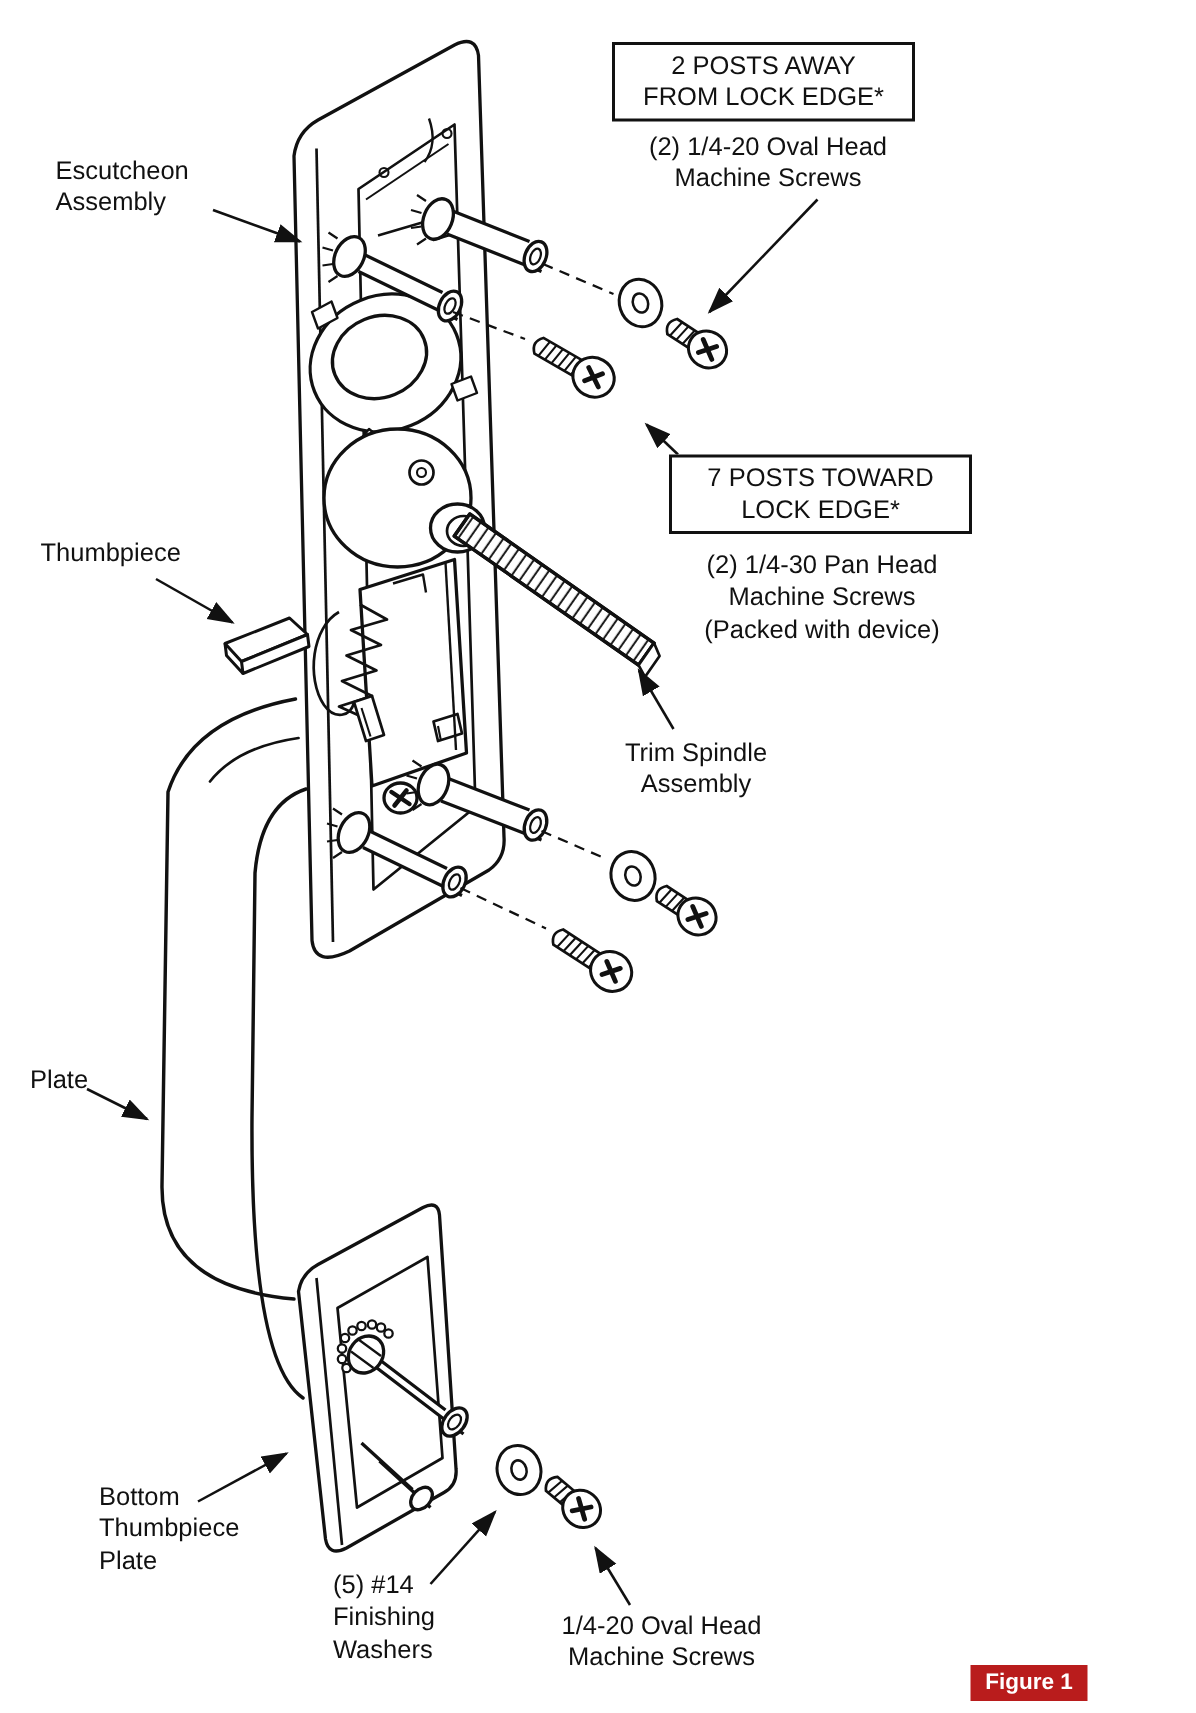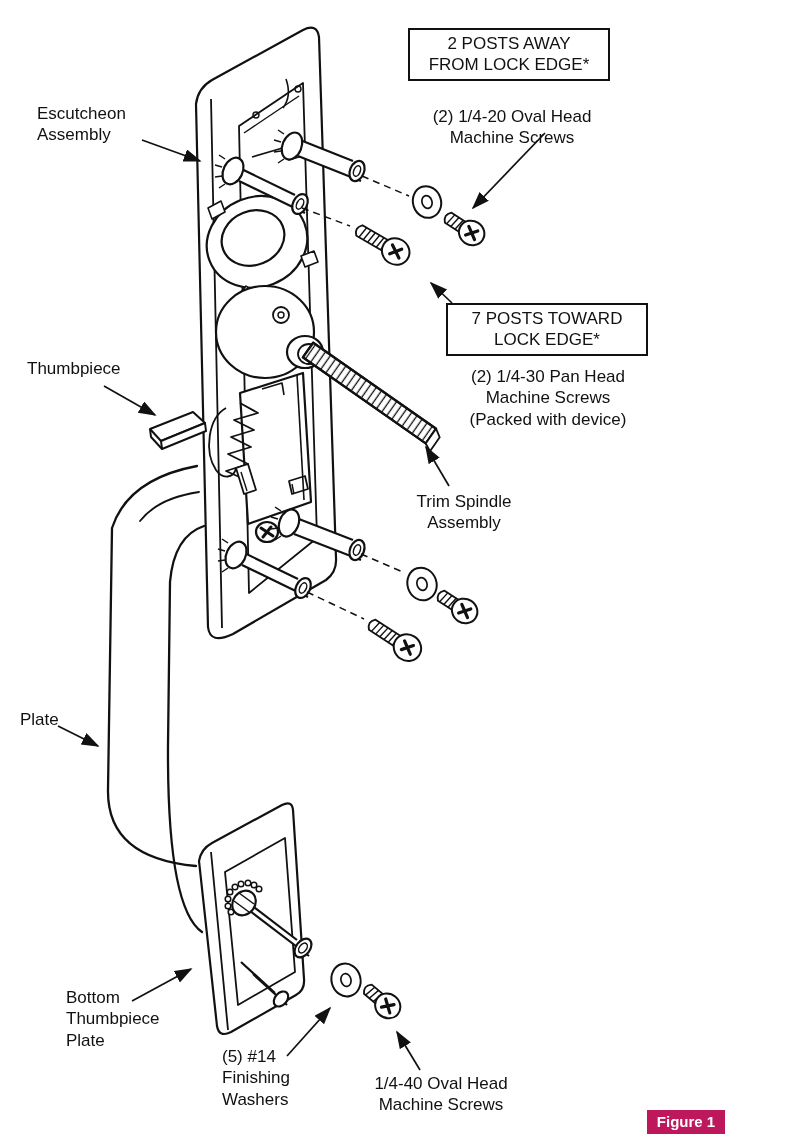--- a/index.html
+++ b/index.html
@@ -11,21 +11,21 @@
   .lbl{
     position:absolute;font-size:17px;line-height:1.25;color:#111;
     white-space:pre-line;
   }
   .center{text-align:center;}
   .boxed{
     border:2px solid #111;background:#fff;text-align:center;
     padding:3px 8px;font-size:17px;
   }
   .badge{
-    position:absolute;background:#be185d;color:#fff;font-weight:bold;
+    position:absolute;background:#b91c1c;color:#fff;font-weight:bold;
     font-size:15px;text-align:center;line-height:24px;
   }
 </style>
 </head>
 <body>
 
 <div class="canvas">
 
   <svg class="art" width="797" height="1142" viewBox="0 0 797 1142">
     <defs>
@@ -231,21 +231,21 @@
       <path d="M58,726 L98,746" marker-end="url(#arrow)"></path>
       <path d="M132,1001 L191,969" marker-end="url(#arrow)"></path>
       <path d="M287,1056 L330,1008" marker-end="url(#arrow)"></path>
       <path d="M420,1070 L397,1032" marker-end="url(#arrow)"></path>
     </g>
   </svg>
 
   <div class="lbl boxed" style="left:408px;top:28px;width:182px;">2 POSTS AWAY
 FROM LOCK EDGE*</div>
 
-  <div class="lbl center" style="left:412px;top:106px;width:200px;">(2) 1/4-20 Oval Head
+  <div class="lbl center" style="left:412px;top:87px;width:200px;">(2) 1/4-20 Oval Head
 Machine Screws</div>
 
   <div class="lbl" style="left:37px;top:103px;">Escutcheon
 Assembly</div>
 
   <div class="lbl boxed" style="left:446px;top:303px;width:182px;">7 POSTS TOWARD
 LOCK EDGE*</div>
 
   <div class="lbl center" style="left:448px;top:366px;width:200px;">(2) 1/4-30 Pan Head
 Machine Screws
@@ -259,18 +259,18 @@
   <div class="lbl" style="left:20px;top:709px;">Plate</div>
 
   <div class="lbl" style="left:66px;top:987px;">Bottom
 Thumbpiece
 Plate</div>
 
   <div class="lbl" style="left:222px;top:1046px;">(5) #14
 Finishing
 Washers</div>
 
-  <div class="lbl center" style="left:362px;top:1073px;width:158px;">1/4-40 Oval Head
+  <div class="lbl center" style="left:362px;top:1073px;width:158px;">1/4-20 Oval Head
 Machine Screws</div>
 
   <div class="badge" style="left:647px;top:1110px;width:78px;height:24px;">Figure 1</div>
 
 </div>
 
 </body></html>

